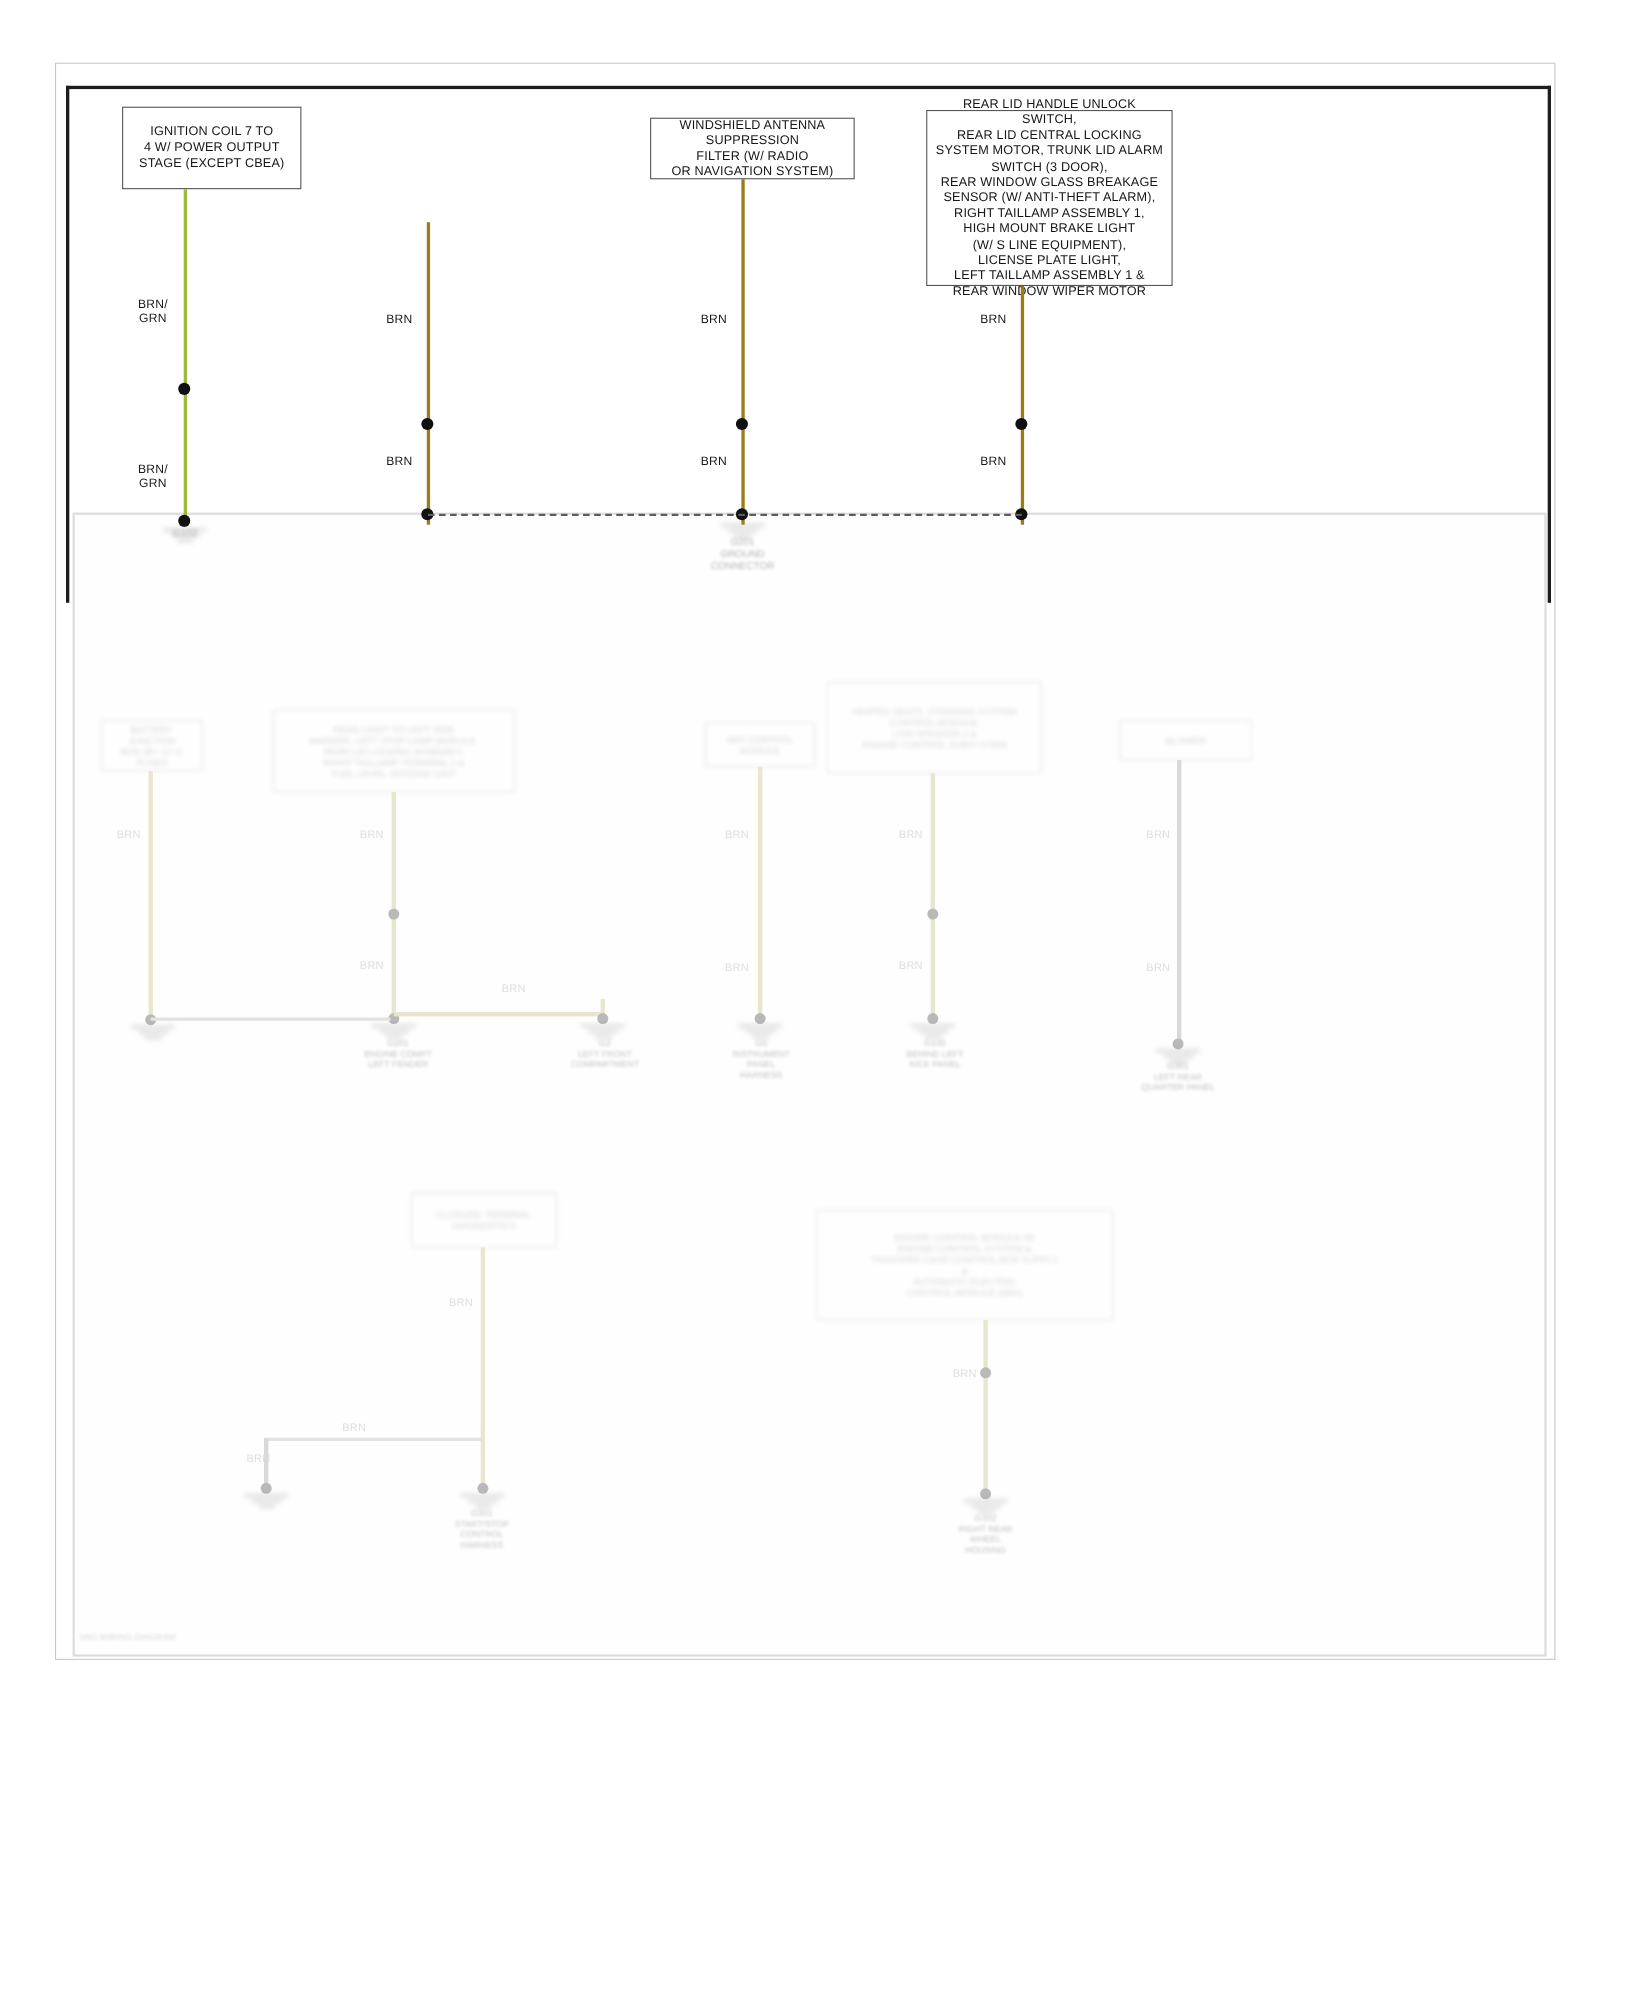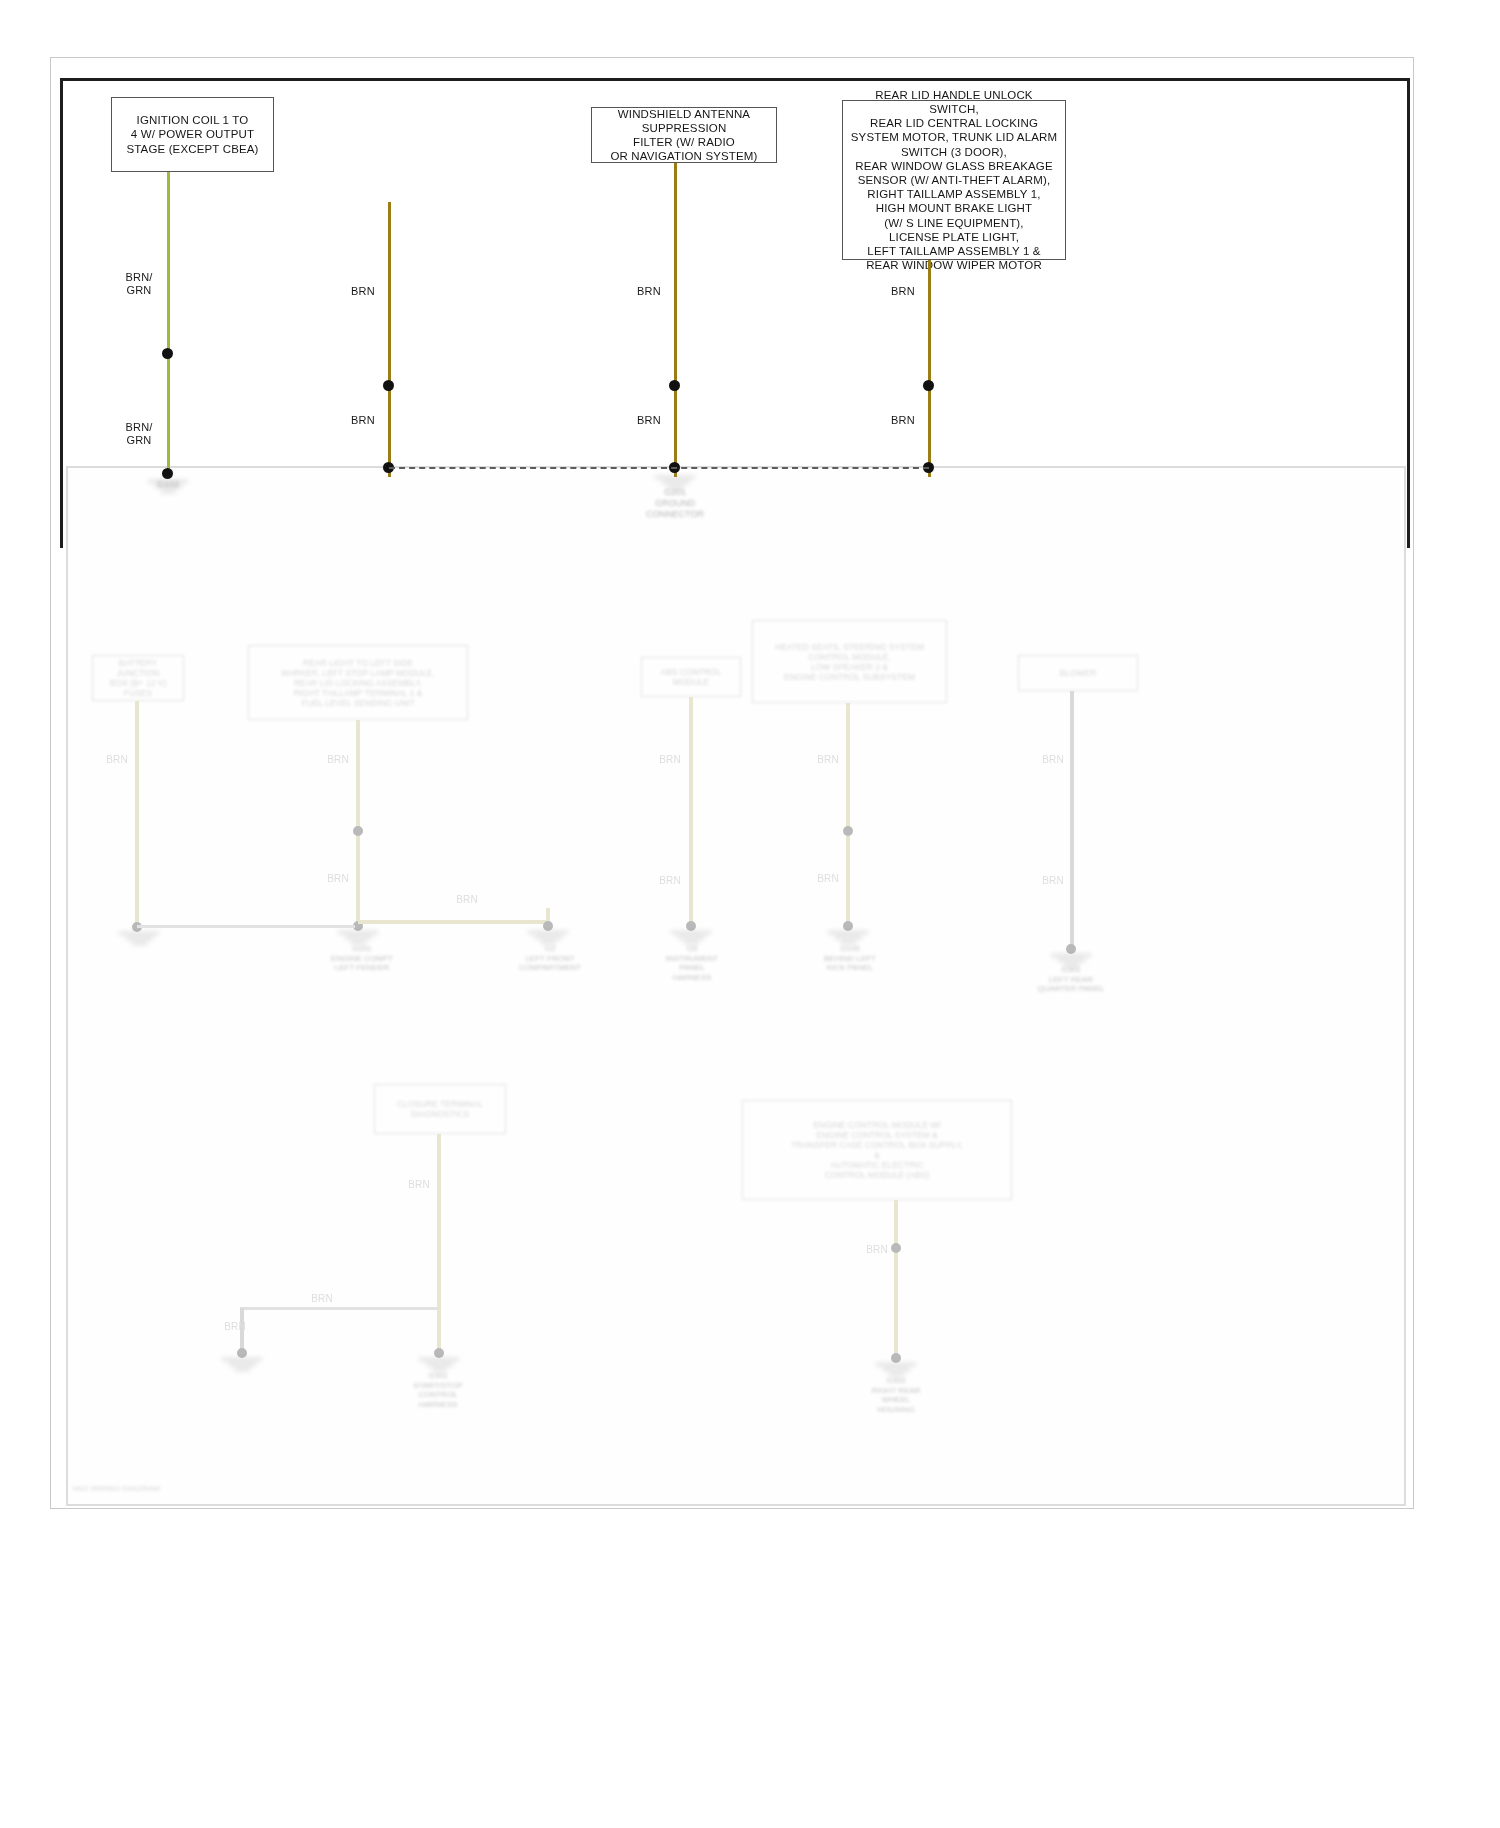--- a/index.html
+++ b/index.html
@@ -71,21 +71,21 @@
 
 <div id="page">
 
   <div class="page-frame"></div>
 
   <div class="sheet-faded"></div>
 
   <div class="sheet-top"></div>
 
   <div class="cbox" style="left:87px;top:97px;width:163px;height:75px;">
-    <span style="white-space:pre-line;">IGNITION COIL 1 TO
+    <span style="white-space:pre-line;">IGNITION COIL 7 TO
 4 W/ POWER OUTPUT
 STAGE (EXCEPT CBEA)</span>
   </div>
 
 
   <div class="cbox" style="left:567px;top:107px;width:186px;height:56px;">
     <span style="white-space:pre-line;">WINDSHIELD ANTENNA SUPPRESSION
 FILTER (W/ RADIO
 OR NAVIGATION SYSTEM)</span>
   </div>

